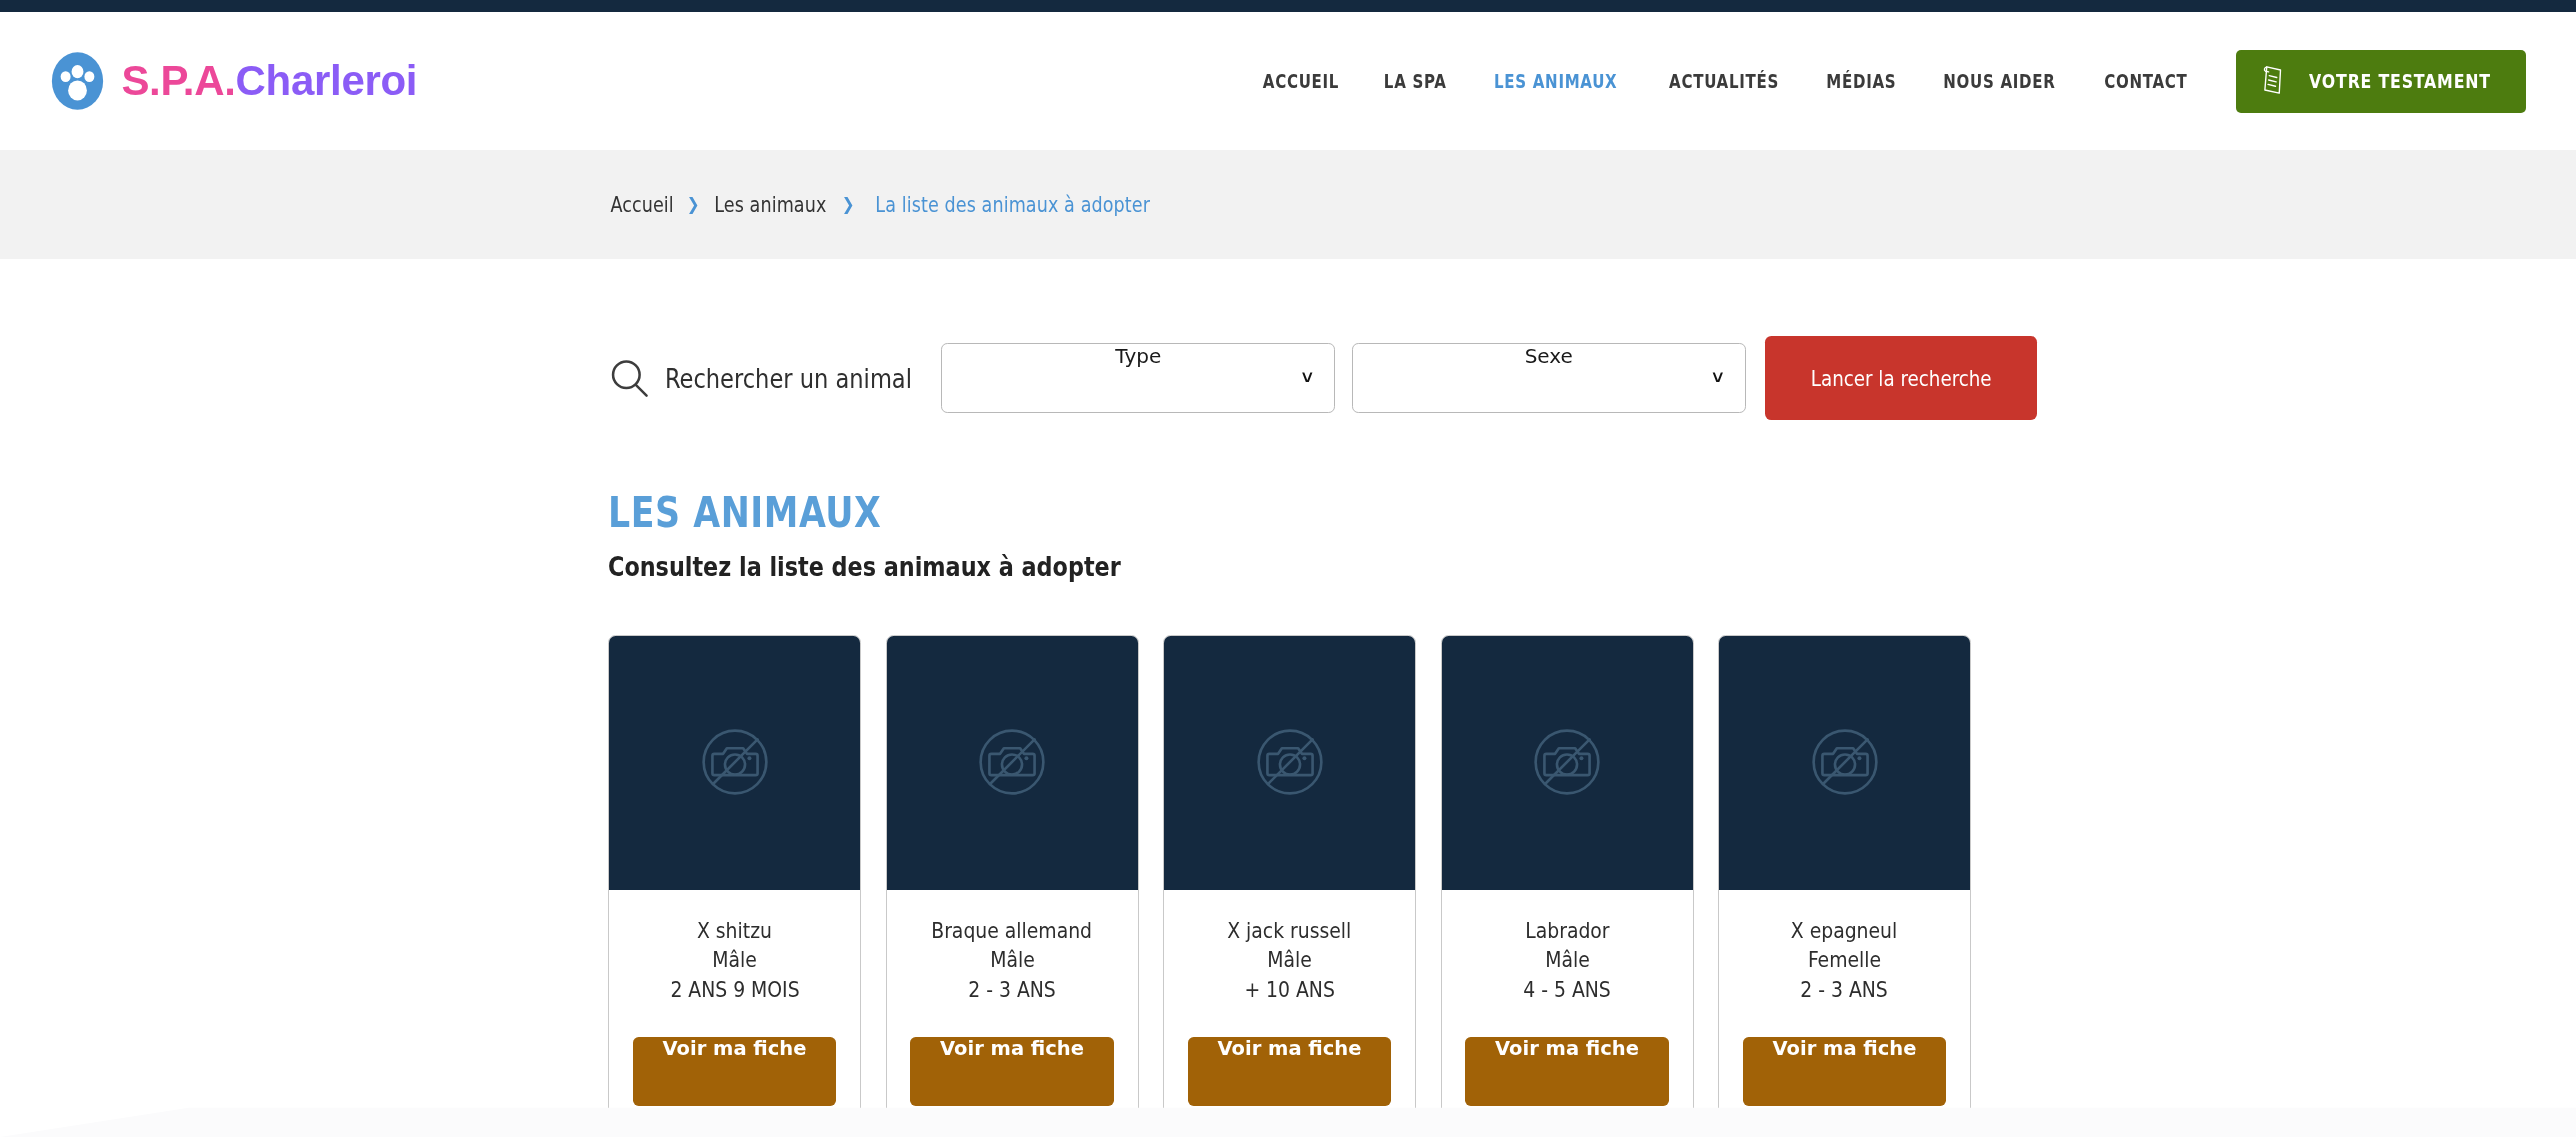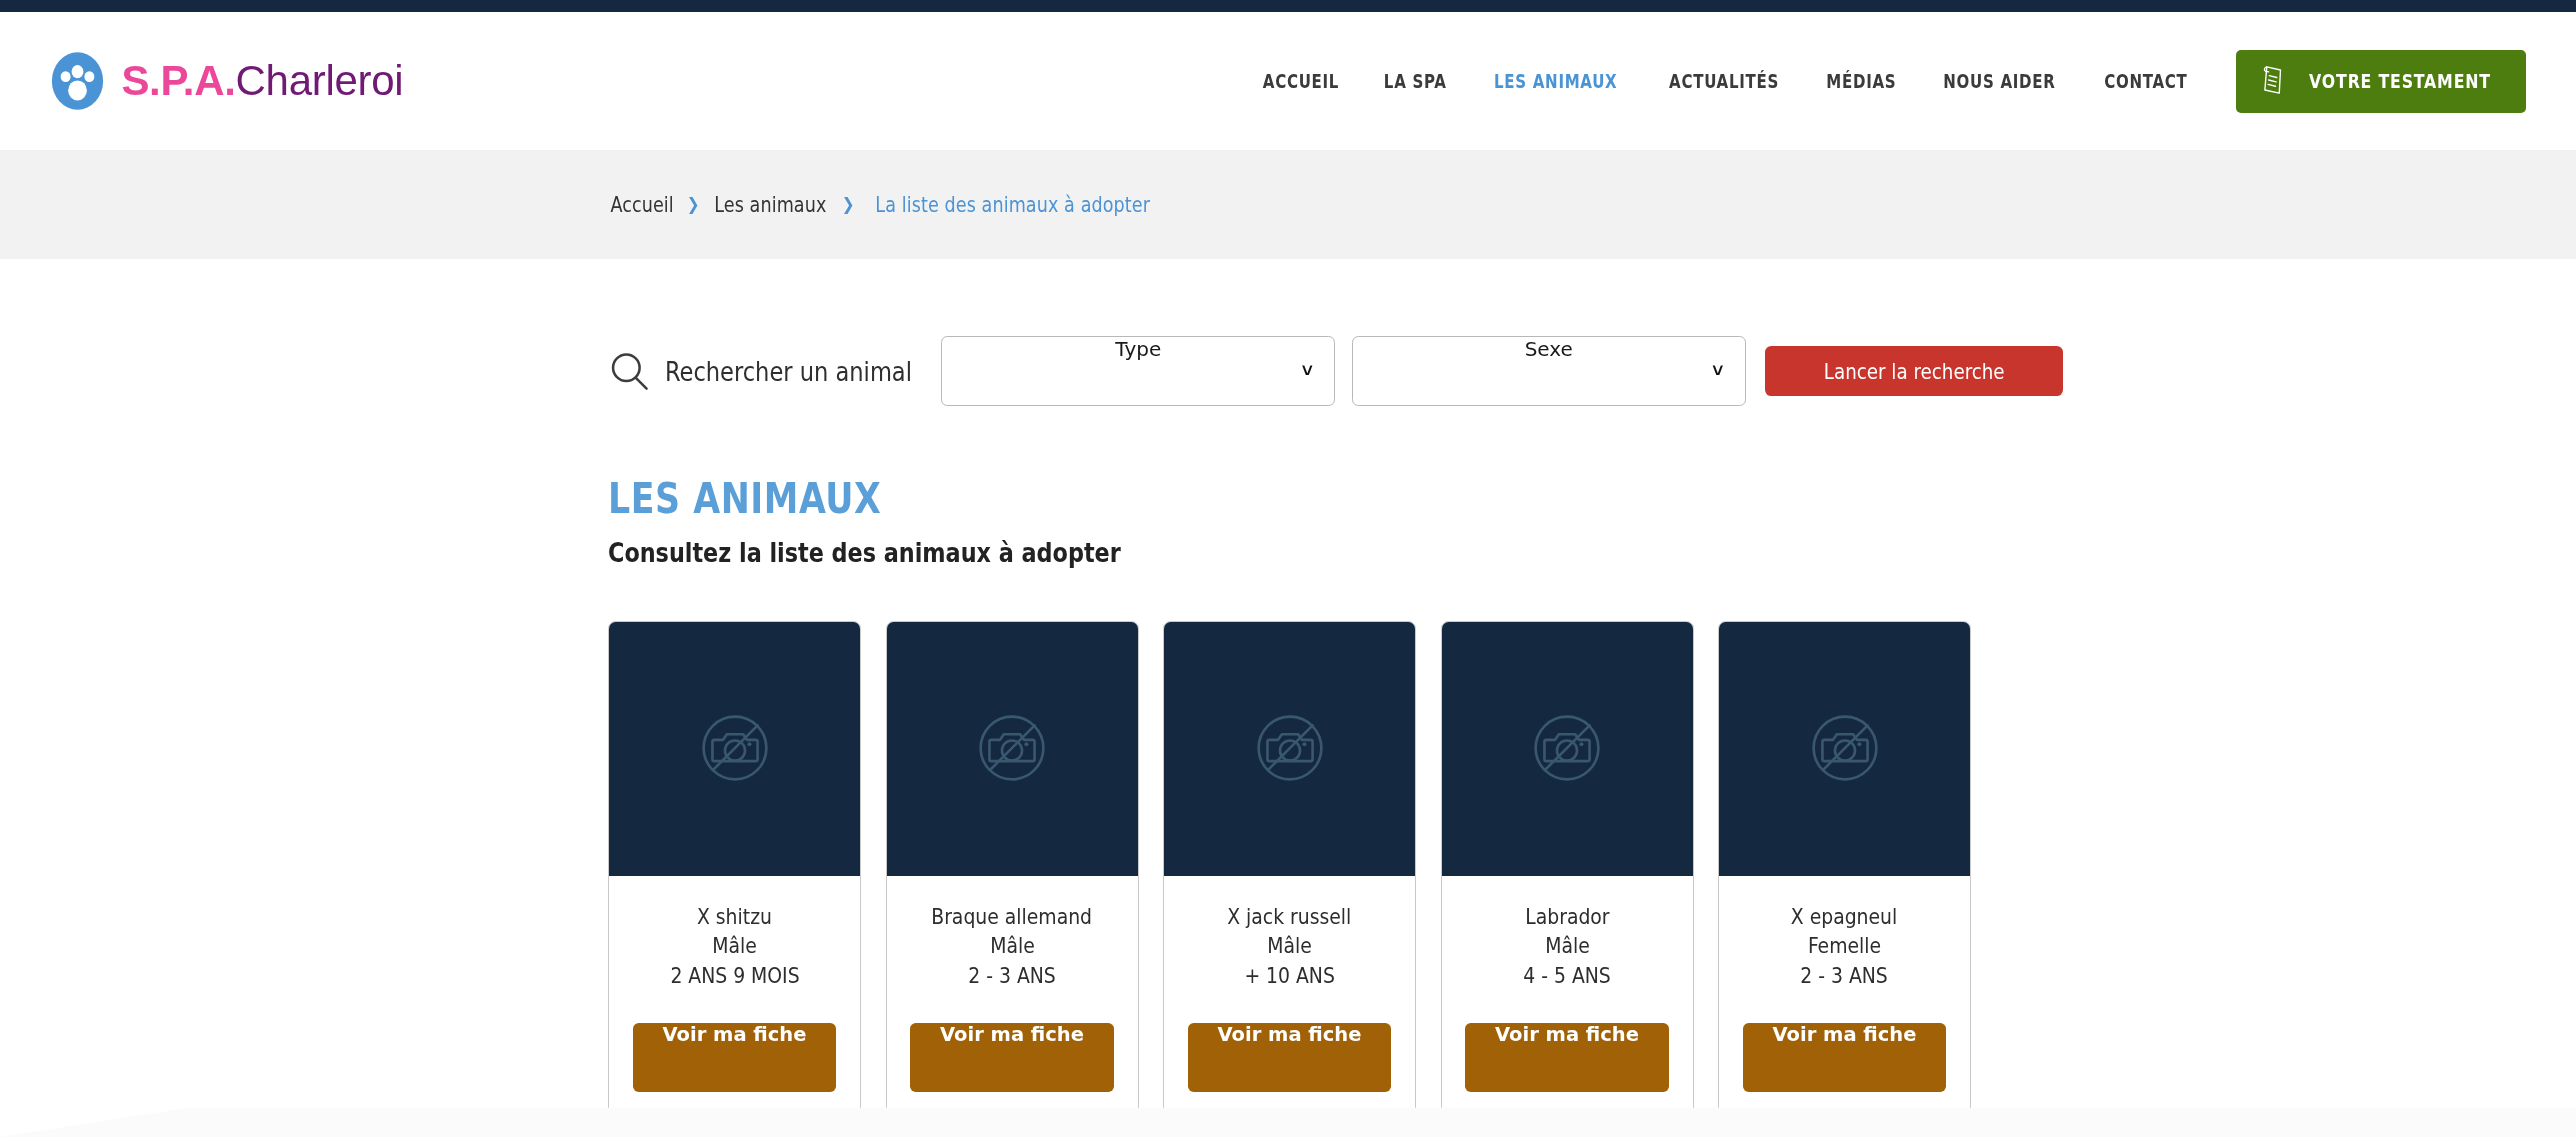--- a/index.html
+++ b/index.html
@@ -24,21 +24,21 @@
   }
   .brand { display:flex; align-items:center; gap:16.4px; }
   .brand-badge { width:55px; height:62px; flex:0 0 auto; }
   .brand-text {
     font-size:42px;
     line-height:1;
     white-space:nowrap;
     letter-spacing:-0.3px;
   }
   .brand-text .sp { color:#ec4899; font-weight:700; }
-  .brand-text .ch { color:#701a75; font-weight:400; }
+  .brand-text .ch { color:#8b5cf6; font-weight:700; }
 
   .nav {
     margin-left:auto;
     display:flex;
     align-items:center;
     gap:0;
   }
   .nav-item {
     font-family:"DejaVu Sans Condensed","Liberation Sans Narrow","Liberation Sans", sans-serif;
     font-size:19px;
@@ -140,22 +140,22 @@
   }
   .select-box .chev {
     margin-left:auto;
     color:#111;
     font-size:19px;
     font-weight:700;
     line-height:1;
   }
   .search-btn {
     margin-left:19px;
-    height:50px;
-    padding:0 54px;
+    height:84px;
+    padding:0 41px;
     background:#c8352c;
     border:none;
     border-radius:6.3px;
     cursor:pointer;
     display:flex;
     align-items:center;
     justify-content:center;
   }
   .search-btn .txt {
     font-family:"DejaVu Sans Condensed","Liberation Sans Narrow","Liberation Sans", sans-serif;

